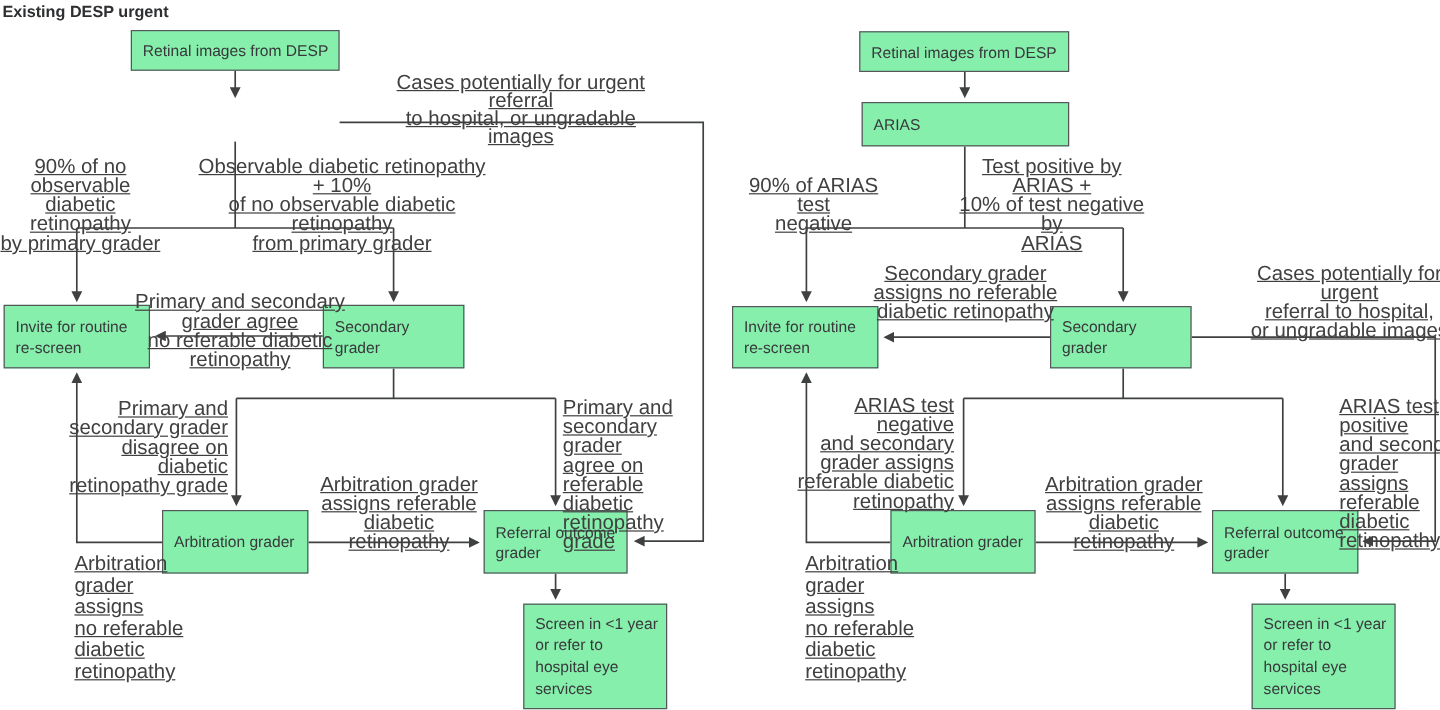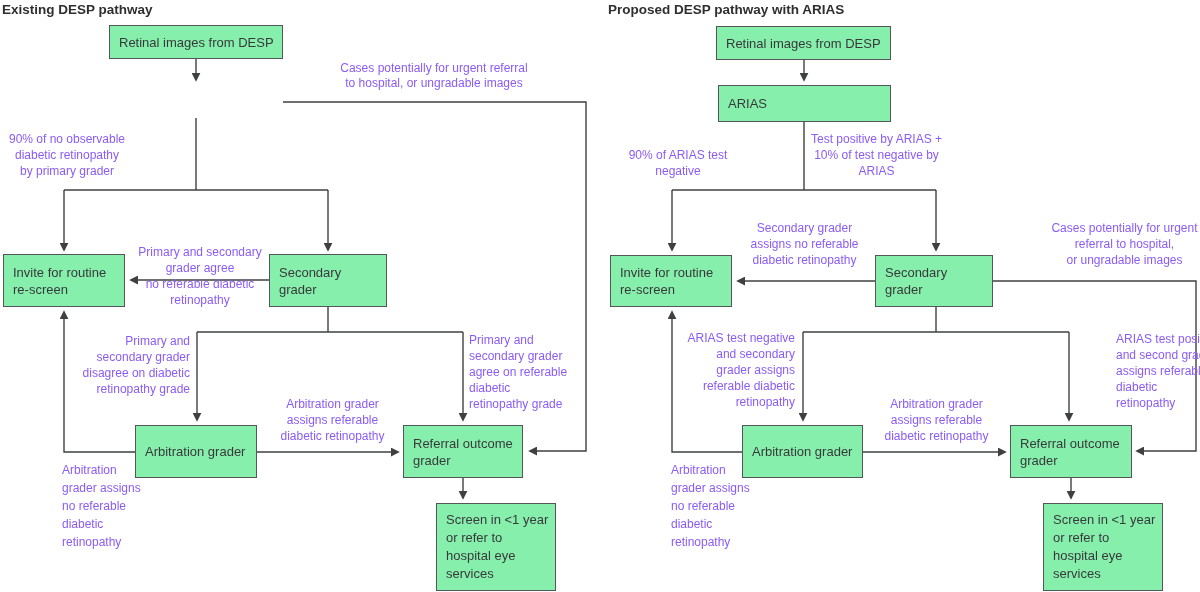--- a/index.html
+++ b/index.html
@@ -13,21 +13,21 @@
   }
   .node{
     position:absolute;box-sizing:border-box;
     background:#86efac;border:1.5px solid #54565a;
     display:flex;align-items:center;
     padding:2px 6px 2px 9px;
     font-size:13px;line-height:17px;color:#38393b;white-space:pre-line;
   }
   .node.tall{line-height:18px;margin-left:32px;}
   .lbl{
-    position:absolute;font-size:12px;line-height:16px;color:#8b5cf6;white-space:pre-line;
+    position:absolute;font-size:17px;line-height:16px;color:#404040;white-space:pre-line;text-decoration:underline;
   }
   .lbl.center{text-align:center;}
   .lbl.right{text-align:right;}
   .lbl.tight{line-height:15px;}
   .lbl.loose{line-height:18px;}
 </style>
 </head>
 <body>
 
 <div class="canvas">
@@ -65,39 +65,42 @@
       <path d="M936,307 V332"></path>
       <path d="M803,332 H1069"></path>
       <path d="M803,332 V420" marker-end="url(#ah)"></path>
       <path d="M1069,332 V420" marker-end="url(#ah)"></path>
       <path d="M863,452 H1005" marker-end="url(#ah)"></path>
       <path d="M742,452 H672 V312" marker-end="url(#ah)"></path>
       <path d="M1071,478 V498" marker-end="url(#ah)"></path>
     </g>
   </svg>
 
-  <div class="panel-title" style="left:2px;top:2px;">Existing DESP pathway</div>
+  <div class="panel-title" style="left:2px;top:2px;">Existing DESP urgent</div>
 
   <div class="node" style="left:109px;top:25px;width:174px;height:34px;">Retinal images from DESP</div>
   <div class="node" style="left:3px;top:254px;width:122px;height:53px;">Invite for routine
 re-screen</div>
   <div class="node" style="left:269px;top:254px;width:118px;height:53px;">Secondary grader</div>
   <div class="node" style="left:135px;top:425px;width:122px;height:53px;">Arbitration grader</div>
   <div class="node" style="left:403px;top:425px;width:120px;height:53px;">Referral outcome
 grader</div>
   <div class="node tall" style="left:404px;top:503px;width:120px;height:88px;">Screen in &lt;1 year
 or refer to
 hospital eye
 services</div>
 
   <div class="lbl center tight" style="left:314px;top:61px;width:240px;">Cases potentially for urgent referral
 to hospital, or ungradable images</div>
   <div class="lbl center" style="left:0px;top:131px;width:134px;">90% of no observable
 diabetic retinopathy
 by primary grader</div>
+  <div class="lbl center" style="left:160px;top:131px;width:250px;">Observable diabetic retinopathy + 10%
+of no observable diabetic retinopathy
+from primary grader</div>
   <div class="lbl center" style="left:110px;top:204px;width:180px;margin-top:40px;">Primary and secondary
 grader agree
 no referable diabetic
 retinopathy</div>
   <div class="lbl right" style="left:55px;top:333px;width:135px;">Primary and
 secondary grader
 disagree on diabetic
 retinopathy grade</div>
   <div class="lbl" style="left:469px;top:332px;width:115px;">Primary and
 secondary grader
@@ -106,21 +109,20 @@
 retinopathy grade</div>
   <div class="lbl center" style="left:260px;top:396px;width:145px;">Arbitration grader
 assigns referable
 diabetic retinopathy</div>
   <div class="lbl loose" style="left:62px;top:461px;width:110px;">Arbitration
 grader assigns
 no referable
 diabetic
 retinopathy</div>
 
-  <div class="panel-title" style="left:608px;top:2px;">Proposed DESP pathway with ARIAS</div>
 
   <div class="node" style="left:716px;top:26px;width:175px;height:34px;">Retinal images from DESP</div>
   <div class="node" style="left:718px;top:85px;width:173px;height:37px;">ARIAS</div>
   <div class="node" style="left:610px;top:255px;width:122px;height:52px;">Invite for routine
 re-screen</div>
   <div class="node" style="left:875px;top:255px;width:118px;height:52px;">Secondary grader</div>
   <div class="node" style="left:742px;top:425px;width:121px;height:53px;">Arbitration grader</div>
   <div class="node" style="left:1010px;top:425px;width:122px;height:53px;">Referral outcome
 grader</div>
   <div class="node tall" style="left:1011px;top:503px;width:120px;height:88px;">Screen in &lt;1 year

